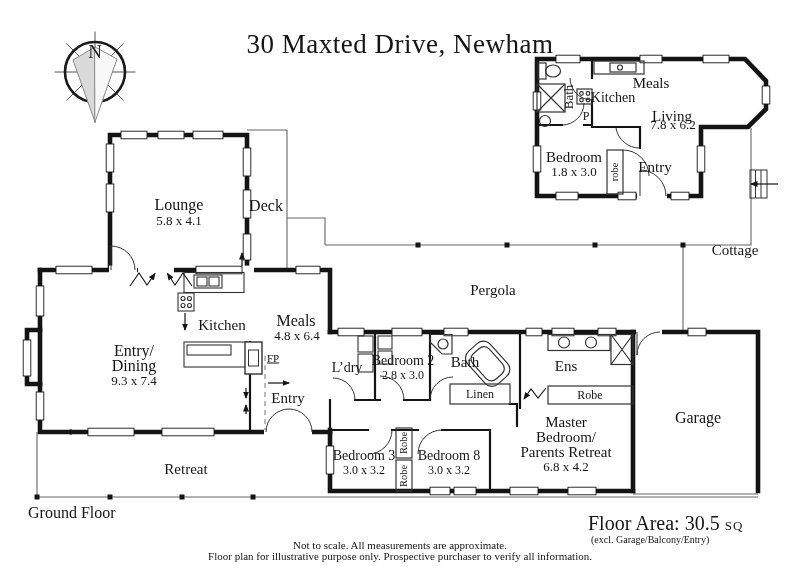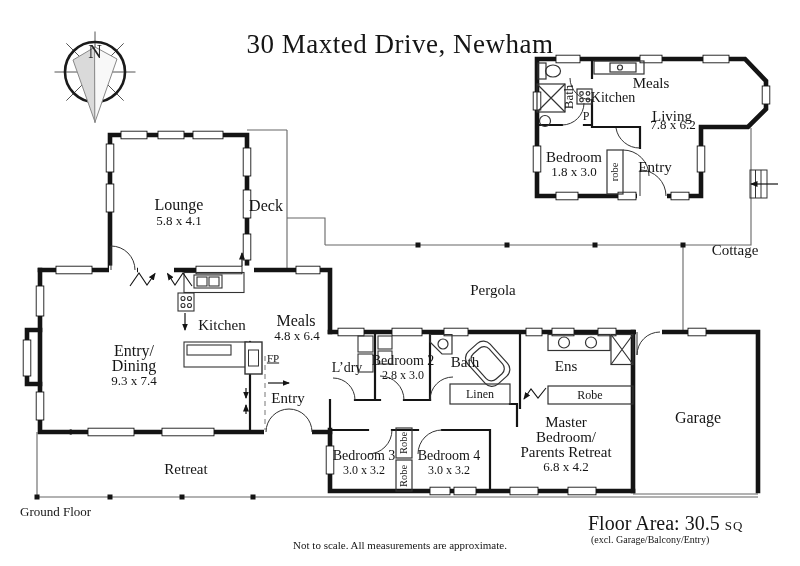--- a/index.html
+++ b/index.html
@@ -5,21 +5,21 @@
   html,body{margin:0;padding:0;background:#ffffff;}
   #canvas{position:relative;width:800px;height:566px;background:#ffffff;overflow:hidden;
           font-family:"Liberation Serif", serif;color:#151515;}
   #plan-svg{position:absolute;left:0;top:0;}
   .lbl{position:absolute;transform:translate(-50%,-50%);white-space:nowrap;text-align:center;
        color:#151515;line-height:1;}
   .vert{transform:translate(-50%,-50%) rotate(-90deg);} .s16{font-size:16px;} .s15{font-size:15px;} .s14{font-size:14px;}
   .s13{font-size:13px;} .s12{font-size:12px;} .s11{font-size:11px;text-decoration:underline;} .s10{font-size:10.5px;}
   .title{position:absolute;left:50%;top:36px;transform:translate(-50%,-50%);
          font-size:27px;letter-spacing:.5px;white-space:nowrap;margin-top:8px;}
-  .footL{position:absolute;left:20px;top:504px;font-size:13px;}
+  .footL{position:absolute;left:28px;top:504px;font-size:16px;}
   .areaRow{position:absolute;left:588px;top:512px;white-space:nowrap;font-size:20px;}
   .areaRow .unit{font-size:13px;letter-spacing:1px;}
   .areaNote{position:absolute;left:591px;top:534px;font-size:10px;}
   .disc{position:absolute;left:400px;transform:translate(-50%,-50%);font-size:11px;white-space:nowrap;}
 </style>
 </head>
 <body>
 
 <div id="canvas">
 
@@ -262,24 +262,25 @@
 <div class="lbl s12" style="left:590px;top:395px">Robe</div>
 <div class="lbl s15" style="left:566px;top:422px">Master</div>
 <div class="lbl s15" style="left:566px;top:437px">Bedroom/</div>
 <div class="lbl s15" style="left:566px;top:452px">Parents Retreat</div>
 <div class="lbl s13" style="left:566px;top:466px">6.8 x 4.2</div>
 <div class="lbl s15" style="left:288px;top:398px">Entry</div>
 <div class="lbl s14" style="left:364px;top:456px">Bedroom 3</div>
 <div class="lbl s12" style="left:364px;top:470px">3.0 x 3.2</div>
 <div class="lbl vert s10" style="left:404px;top:443px">Robe</div>
 <div class="lbl vert s10" style="left:404px;top:476px">Robe</div>
-<div class="lbl s14" style="left:449px;top:456px">Bedroom 4</div>
+<div class="lbl s14" style="left:449px;top:456px">Bedroom 8</div>
 <div class="lbl s12" style="left:449px;top:470px">3.0 x 3.2</div>
 <div class="lbl s15" style="left:186px;top:469px">Retreat</div>
 <div class="lbl s15" style="left:493px;top:290px">Pergola</div>
 <div class="lbl s16" style="left:698px;top:418px">Garage</div>
 
 <div class="footL">Ground Floor</div>
 <div class="areaRow"><span>Floor Area: 30.5</span>&nbsp;<span class="unit">SQ</span></div>
 <div class="areaNote">(excl. Garage/Balcony/Entry)</div>
 <div class="disc" style="top:545px">Not to scale. All measurements are approximate.</div>
+<div class="disc" style="top:556px">Floor plan for illustrative purpose only. Prospective purchaser to verify all information.</div>
 
 </div>
 
 </body></html>

